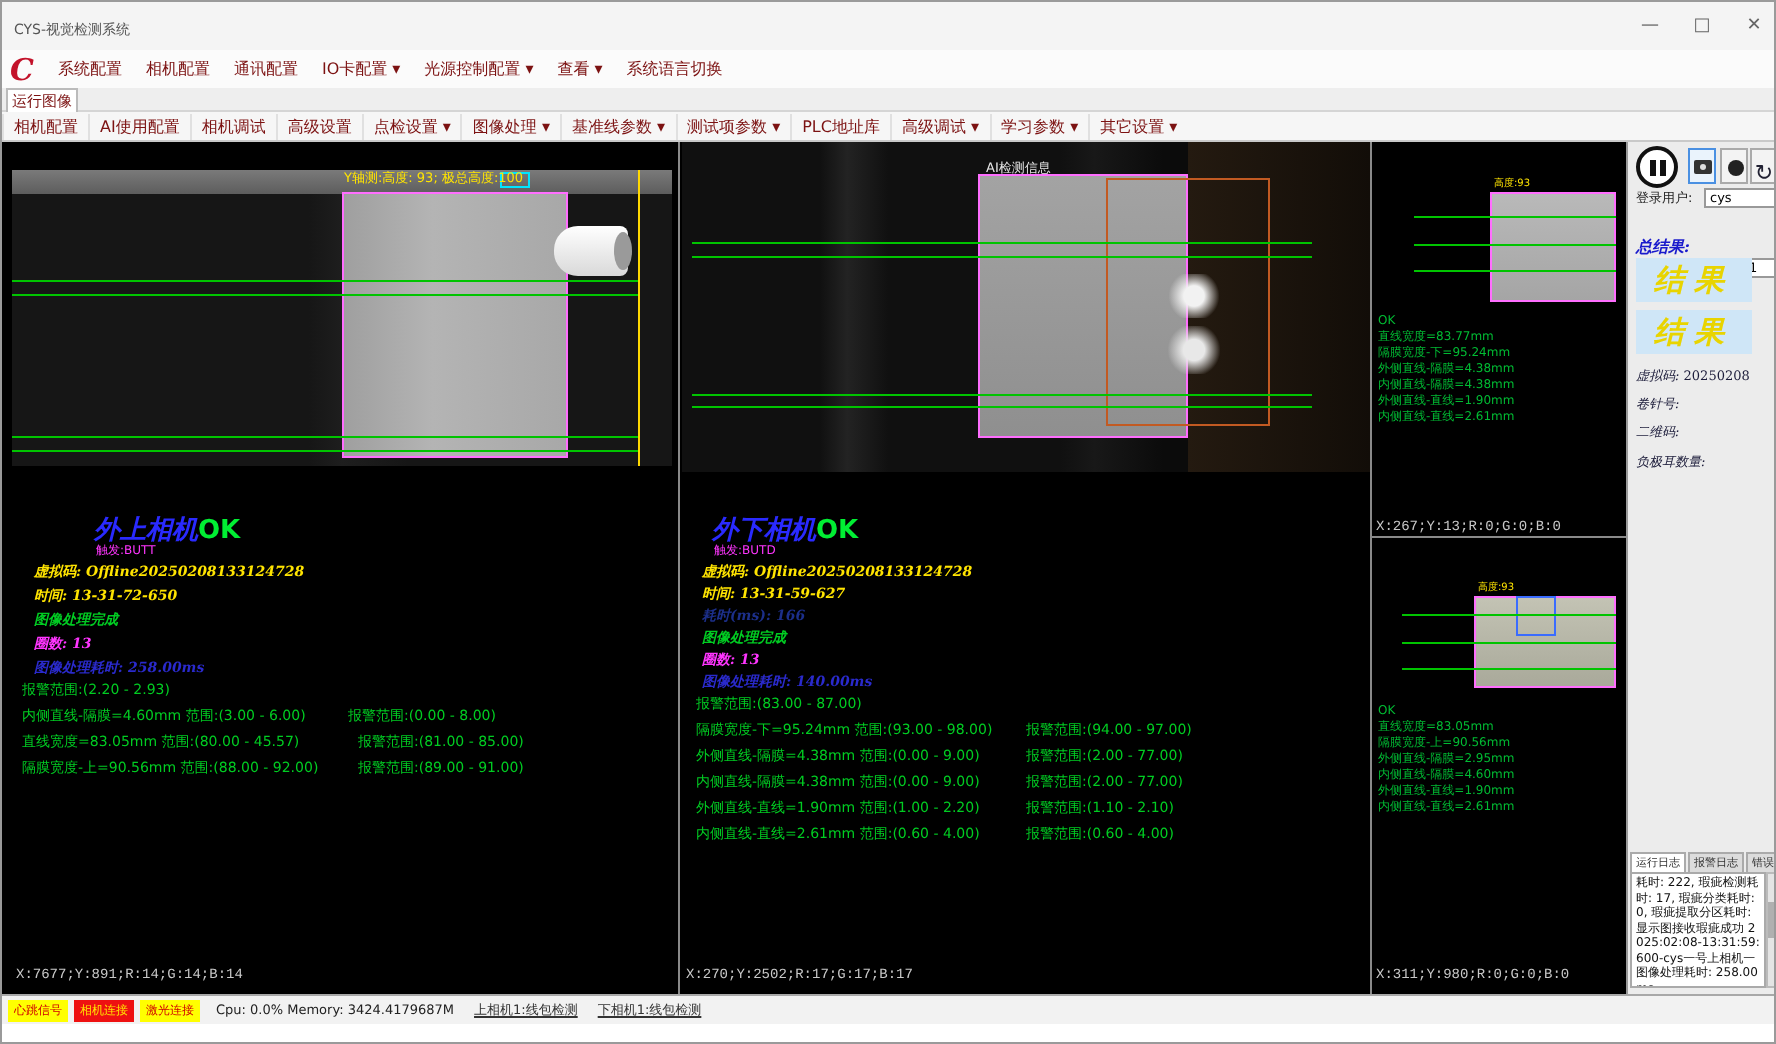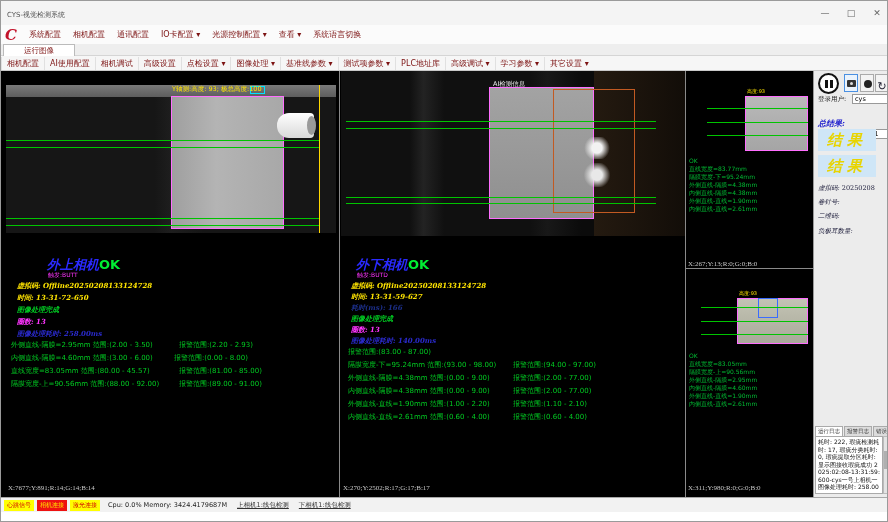--- a/index.html
+++ b/index.html
@@ -11,29 +11,29 @@
   }
   
   .titlebar { position:absolute; left:0; top:0; width:888px; height:24px; background:#f4f4f4; }
   .title-text { position:absolute; left:6px; top:9px; font-size:7px; color:#555; }
   .win-controls { position:absolute; right:4px; top:6px; display:flex; gap:10px; }
   .win-btn { width:16px; height:13px; font-size:9px; color:#666; text-align:center; line-height:13px; cursor:default; }
   .menubar { position:absolute; left:0; top:24px; width:888px; height:19px; background:#fbfbfb; display:flex; align-items:center; }
   .logo { font-family:"DejaVu Serif", serif; font-style:italic; font-weight:bold; color:#c3122a; font-size:15px; margin:0 6px 0 4px; line-height:16px; }
   .menu-item { font-size:8px; color:#7c1212; padding:2px 6px; white-space:nowrap; cursor:default; }
   .tabrow { position:absolute; left:0; top:43px; width:888px; height:12px; background:#eeeeee; border-bottom:1px solid #d5d5d5; }
-  .tab { position:absolute; left:2px; top:0; font-size:7.5px; color:#7c1212; background:#fff; border:1px solid #bbb; border-bottom:none; padding:1px 20px; }
+  .tab { position:absolute; left:2px; top:0; font-size:7.5px; color:#7c1212; background:#fff; border:1px solid #bbb; border-bottom:none; padding:1px 2px; }
   .toolbar { position:absolute; left:0; top:55px; width:888px; height:15px; background:#f6f6f6; border-bottom:1px solid #c9c9c9; display:flex; align-items:center; }
   .tool-item { font-size:8px; color:#7c1212; padding:1px 5px; border-left:1px solid #e0e0e0; white-space:nowrap; cursor:default; }
   
   .main { position:absolute; left:0; top:70px; width:812px; height:426px; background:#000; overflow:hidden; }
   .vline { position:absolute; width:1px; background:#8a8a8a; }
   .hline { position:absolute; height:1px; background:#8a8a8a; }
   .gline { position:absolute; height:1px; background:#00c400; }
-  .status-line { position:absolute; font-size:7px; color:#c8c8c8; font-family:Liberation Serif, serif; }
+  .status-line { position:absolute; font-size:7px; color:#c8c8c8; font-family:Liberation Mono, monospace; }
   
   .l-band { position:absolute; left:5px; top:14px; width:330px; height:12px; background:linear-gradient(#7a7a7a,#5d5d5d); }
   .l-bg { position:absolute; left:5px; top:14px; width:330px; height:148px; background:linear-gradient(90deg,#161616 0 45%,#1e1e1e 50%,#161616 60% 100%); }
   .l-batt { position:absolute; left:170px; top:25px; width:113px; height:133px; background:linear-gradient(90deg,#9f9f9f,#b4b4b4 40%,#a8a8a8); border:1px solid #ff6eff; }
   .l-yline { position:absolute; left:318px; top:14px; width:1px; height:148px; background:#ffd800; }
   .l-cyan { position:absolute; left:249px; top:15px; width:15px; height:8px; border:1px solid #00e5ff; }
   .roller { position:absolute; left:276px; top:42px; width:37px; height:25px; background:linear-gradient(#ffffff,#d9d9d9); border-radius:12px 4px 4px 12px; }
   .roller-end { position:absolute; left:306px; top:45px; width:9px; height:19px; background:#9a9a9a; border-radius:50%; }
   .overlay-note { position:absolute; font-size:6.5px; color:#ffe400; white-space:nowrap; }
   
@@ -163,21 +163,20 @@
       <span class="cam-trigger" style="left:47px; top:200px;">触发:BUTT</span>
       <span class="info-line yellow" style="left:16px; top:210px;">虚拟码: Offline20250208133124728</span>
       <span class="info-line yellow" style="left:16px; top:222px;">时间: 13-31-72-650</span>
       <span class="info-line green" style="left:16px; top:234px;">图像处理完成</span>
       <span class="info-line magenta" style="left:16px; top:246px;">圈数: 13</span>
       <span class="info-line blue" style="left:16px; top:258px;">图像处理耗时: 258.00ms</span>
 
       <div class="meas" style="left:10px; top:268px; width:325px;">
 
           <div class="meas-row">
-            <span class="val" style="width:168px;">外侧直线-隔膜=2.95mm 范围:(2.00 - 3.50)</span>
             <span>报警范围:(2.20 - 2.93)</span>
           </div>
 
           <div class="meas-row">
             <span class="val" style="width:163px;">内侧直线-隔膜=4.60mm 范围:(3.00 - 6.00)</span>
             <span>报警范围:(0.00 - 8.00)</span>
           </div>
 
           <div class="meas-row">
             <span class="val" style="width:168px;">直线宽度=83.05mm 范围:(80.00 - 45.57)</span>

